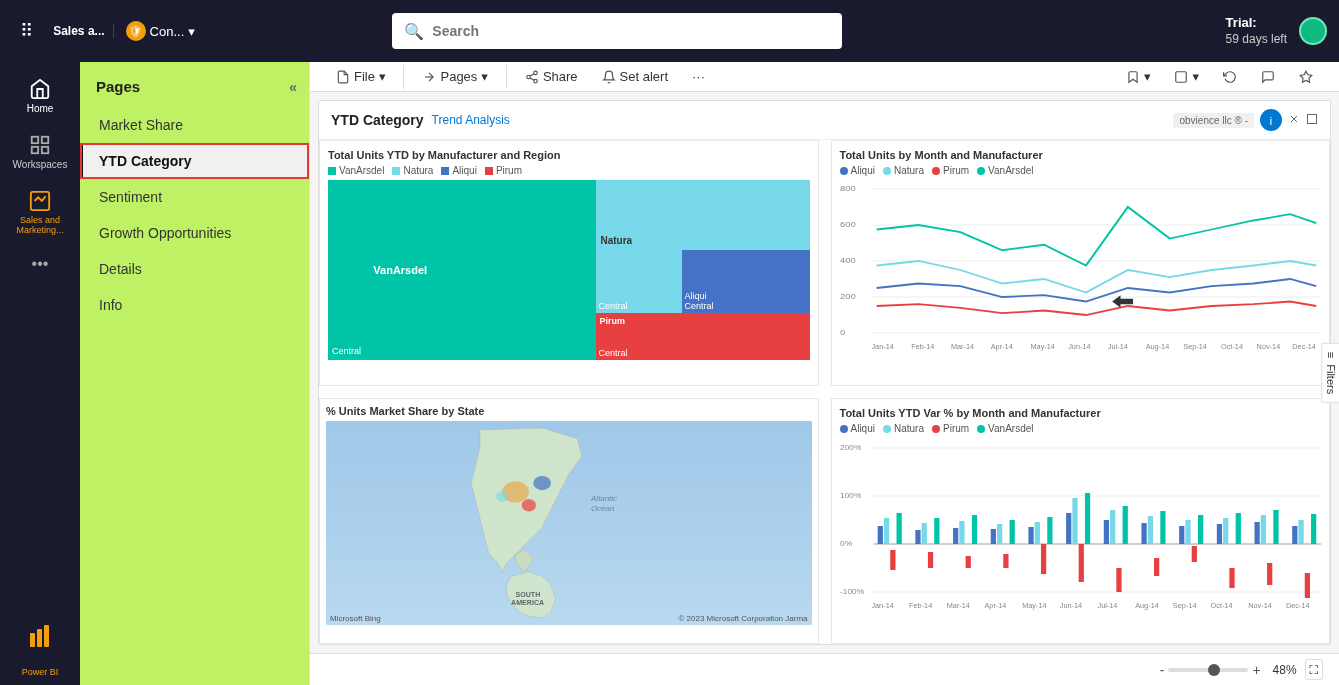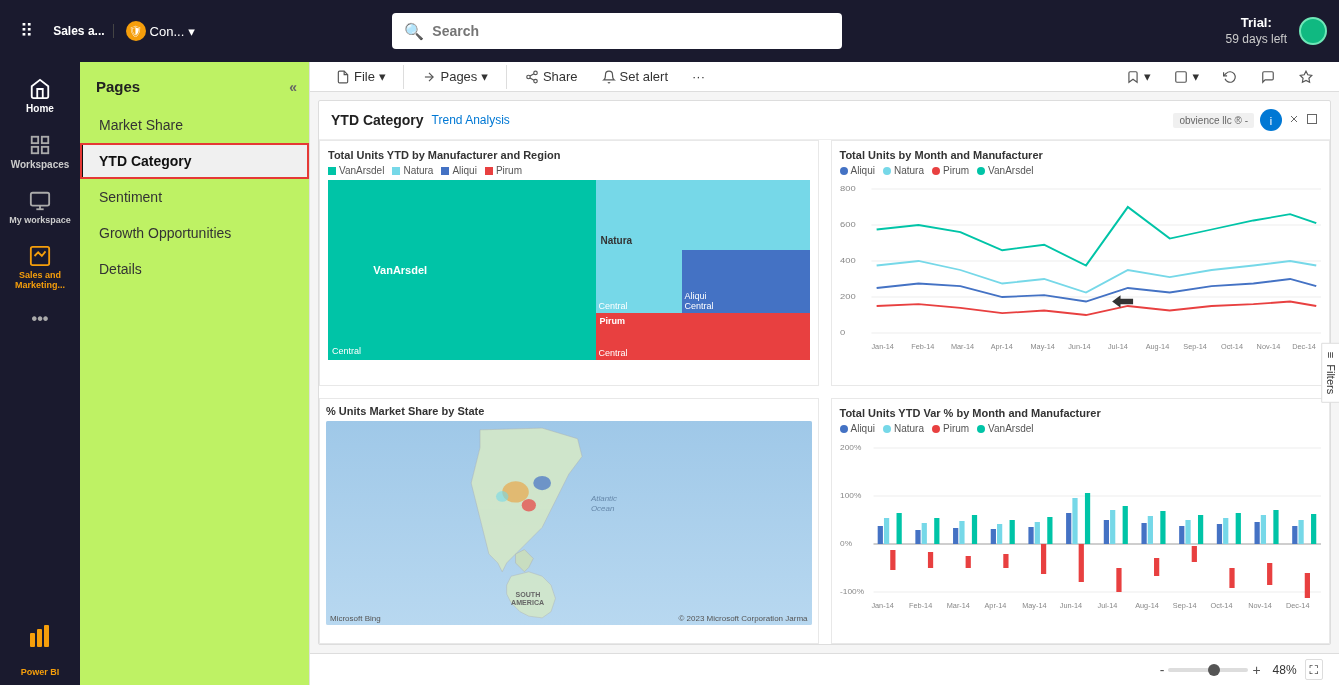--- a/index.html
+++ b/index.html
@@ -14,30 +14,30 @@
     .topbar-title { color: #fff; font-size: 12px; font-weight: 600; padding-right: 8px; border-right: 1px solid #444; }
     .topbar-org { display: flex; align-items: center; gap: 4px; color: #fff; font-size: 13px; cursor: pointer; }
     .topbar-org-icon { background: #f59e0b; border-radius: 50%; width: 20px; height: 20px; display: flex; align-items: center; justify-content: center; font-size: 11px; }
     .topbar-search {
       flex: 1; max-width: 450px; margin: 0 auto;
       background: #fff; border-radius: 4px; height: 36px;
       display: flex; align-items: center; padding: 0 12px; gap: 8px;
     }
     .topbar-search input { border: none; outline: none; font-size: 14px; width: 100%; color: #333; font-weight: bold; }
     .topbar-right { margin-left: auto; display: flex; align-items: center; gap: 12px; }
-    .trial-badge { color: #fff; font-size: 12px; text-align: center; line-height: 1.3; }
+    .trial-badge { color: #fff; font-size: 12px; text-align: left; line-height: 1.3; }
     .user-avatar { width: 28px; height: 28px; border-radius: 50%; background: #10b981; border: 2px solid #6ee7b7; }
 
     
     .main-layout { display: flex; height: calc(685px - 62px); }
 
     
     .left-sidebar {
       width: 80px; background: #1a1a2e; display: flex; flex-direction: column;
-      align-items: center; padding-top: 8px; gap: 4px; font-weight: bold;
+      align-items: center; padding-top: 8px; gap: 4px;
     }
     .sidebar-item {
       display: flex; flex-direction: column; align-items: center;
       padding: 8px 4px; cursor: pointer; color: #ccc; font-size: 10px; gap: 3px;
       width: 72px; border-radius: 4px;
     }
     .sidebar-item.active { color: #fff; }
     .sidebar-item svg { width: 22px; height: 22px; }
     .sidebar-item-label { font-size: 10px; text-align: center; }
     .sidebar-spacer { flex: 1; }
@@ -184,28 +184,20 @@
     <div class="sidebar-item">
       <svg viewBox="0 0 24 24" fill="none" stroke="#aaa" stroke-width="2">
         <rect x="3" y="3" width="7" height="7"></rect>
           <rect x="14" y="3" width="7" height="7"></rect>
           <rect x="3" y="14" width="7" height="7"></rect>
           <rect x="14" y="14" width="7" height="7"></rect>
       </svg>
       <span class="sidebar-item-label">Workspaces</span>
     </div>
     <div class="sidebar-item">
-      <svg viewBox="0 0 24 24" fill="none" stroke="#aaa" stroke-width="2">
-        <rect x="2" y="3" width="20" height="14" rx="2"></rect>
-          <line x1="8" y1="21" x2="16" y2="21"></line>
-          <line x1="12" y1="17" x2="12" y2="21"></line>
-      </svg>
-      <span class="sidebar-item-label" style="font-size:9px;text-align:center;">My workspace</span>
-    </div>
-    <div class="sidebar-item">
       <svg viewBox="0 0 24 24" fill="none" stroke="#f59e0b" stroke-width="2">
         <rect x="2" y="2" width="20" height="20" rx="2"></rect>
         <polyline points="6 12 10 8 14 12 18 7" stroke="#f59e0b" stroke-width="2"></polyline>
       </svg>
       <span class="sidebar-item-label" style="font-size:9px;text-align:center;color:#f59e0b;">Sales and Marketing...</span>
     </div>
     <div class="sidebar-item">
       <span style="color:#aaa;font-size:16px;">•••</span>
     </div>
     <div class="sidebar-spacer"></div>
@@ -233,20 +225,23 @@
       <span>YTD Category</span>
     </div>
     <div class="page-item">
       <span>Sentiment</span>
     </div>
     <div class="page-item">
       <span>Growth Opportunities</span>
     </div>
     <div class="page-item">
       <span>Details</span>
+    </div>
+    <div class="page-item">
+      <span>Info</span>
     </div>
   </div>
 
   <div class="content-area">
 
     <div class="toolbar">
       <button class="toolbar-btn">
         <svg width="14" height="14" viewBox="0 0 24 24" fill="none" stroke="#555" stroke-width="2">
             <path d="M14 2H6a2 2 0 00-2 2v16a2 2 0 002 2h12a2 2 0 002-2V8z"></path>
             <polyline points="14 2 14 8 20 8"></polyline>

